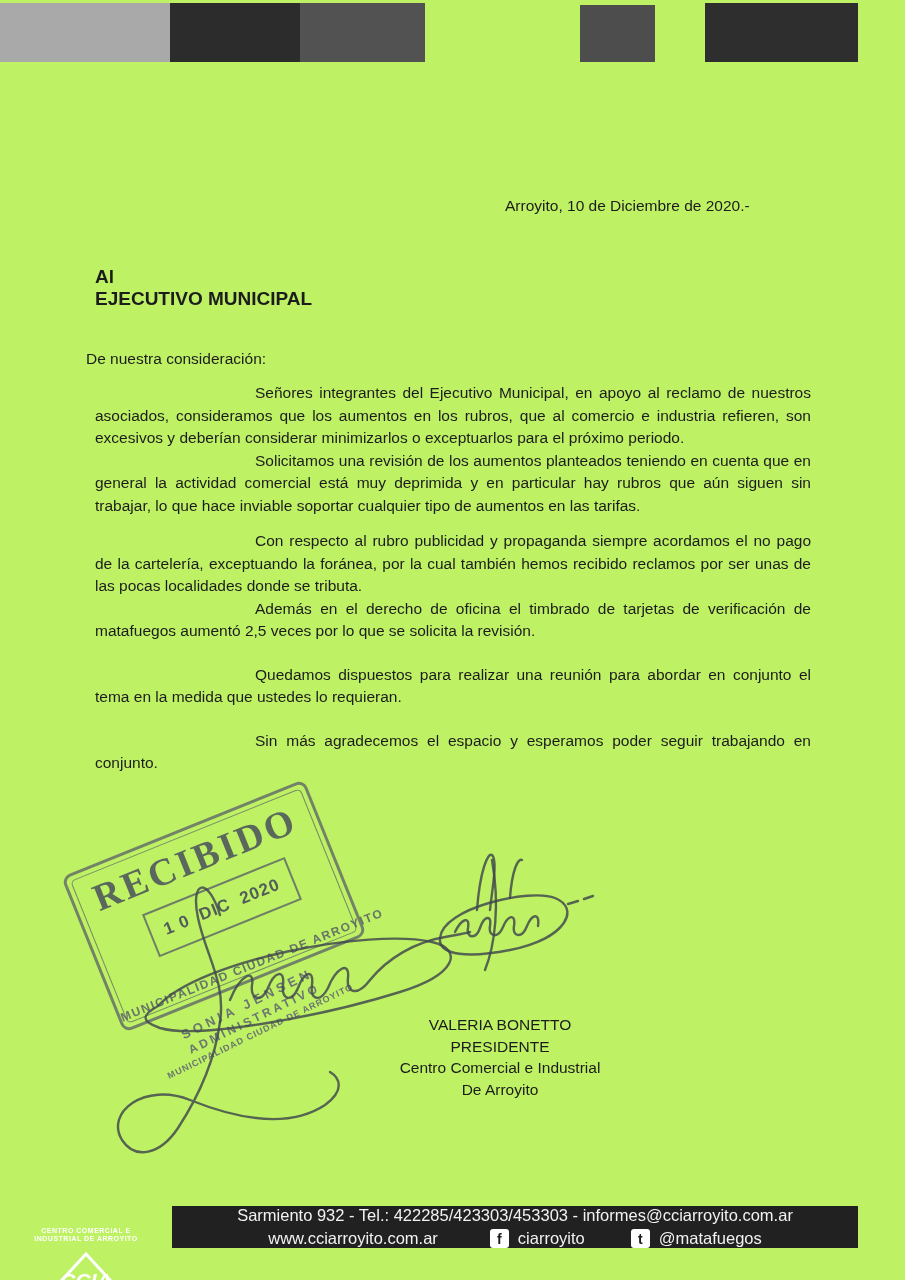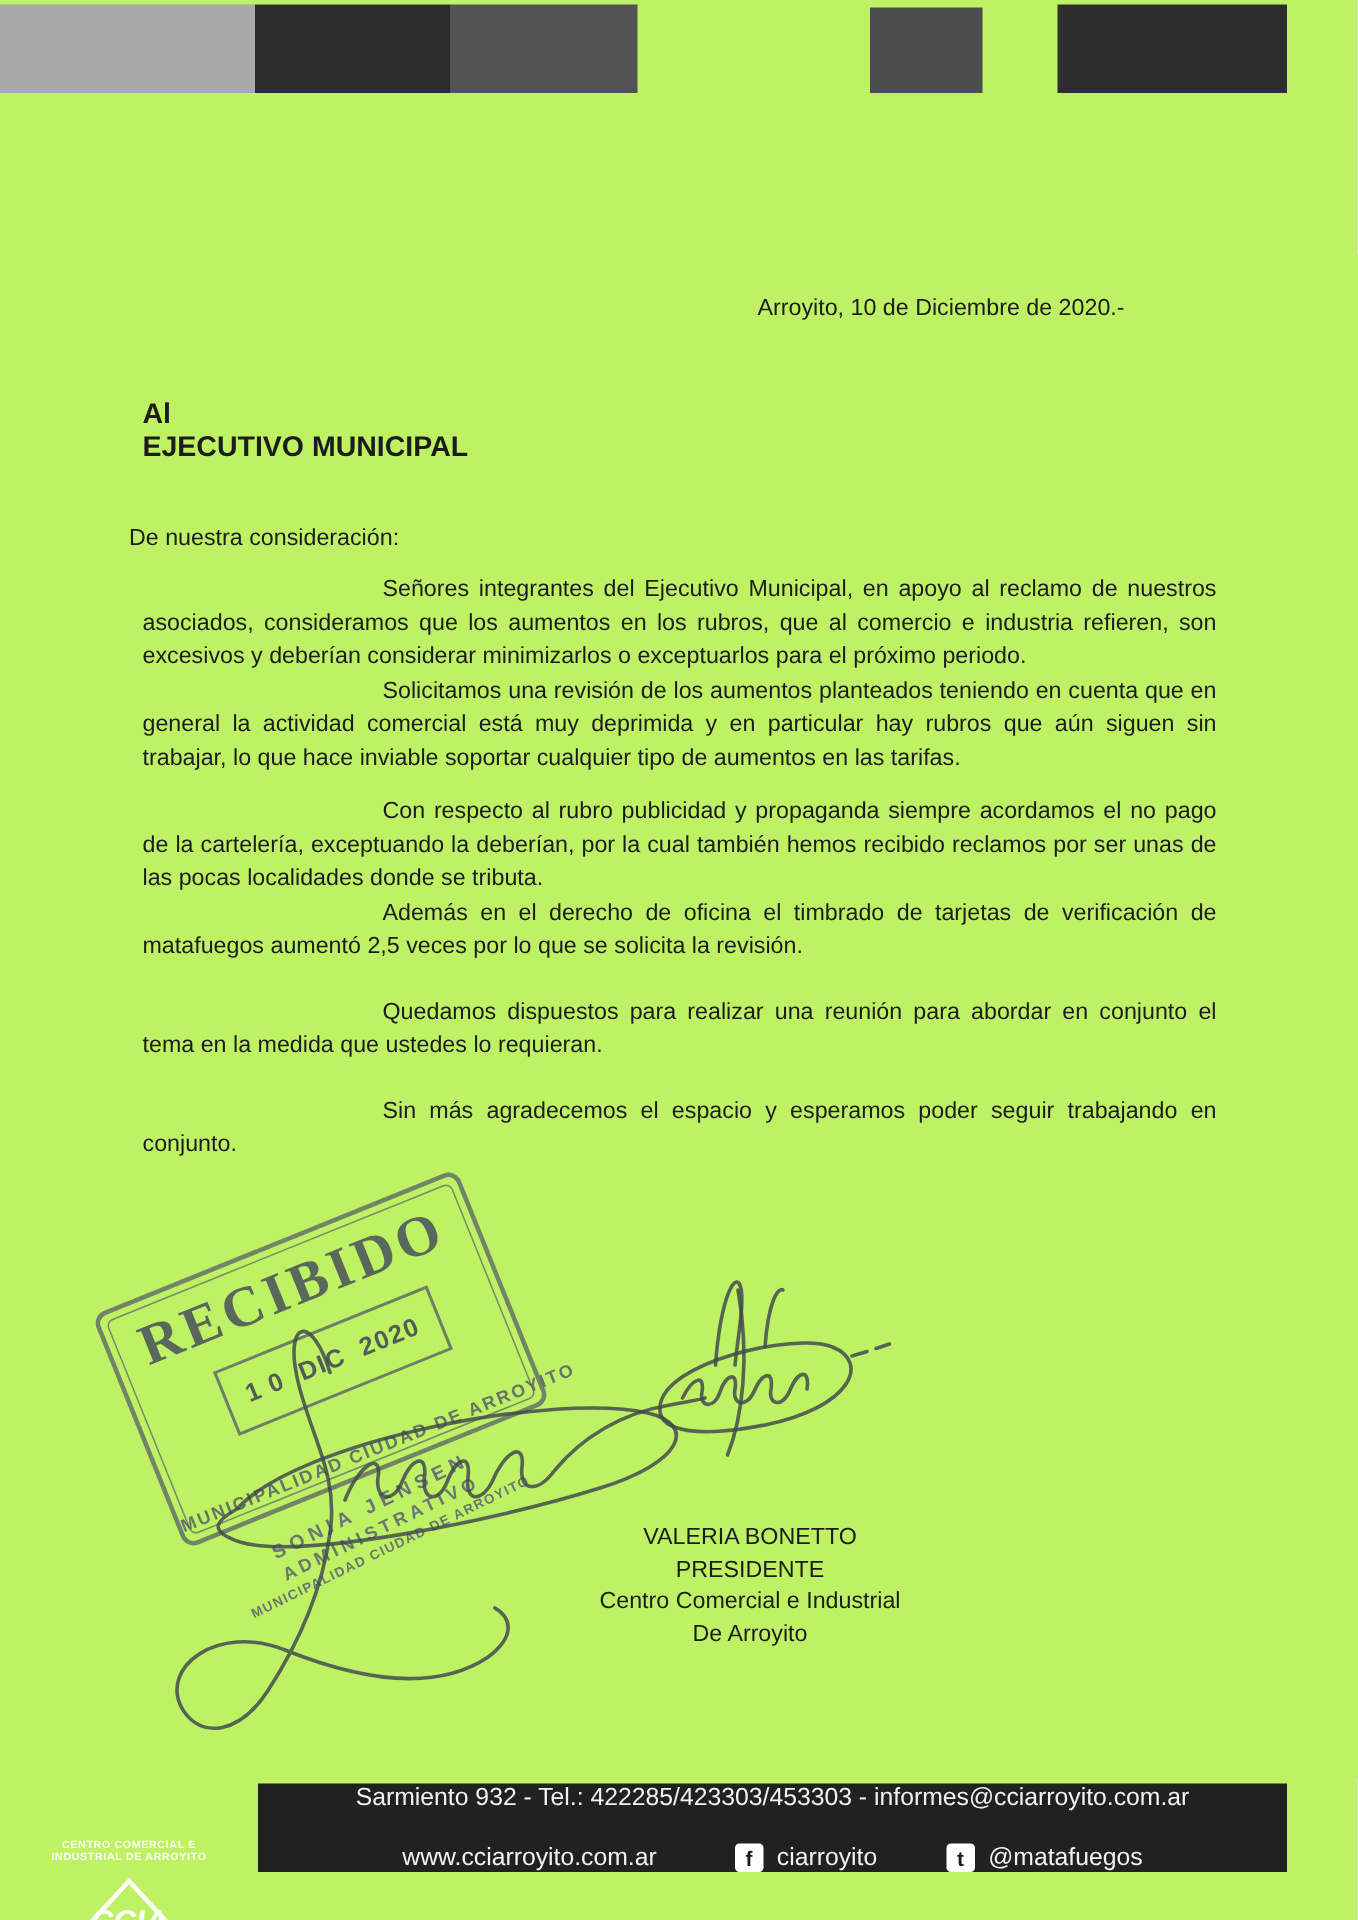--- a/index.html
+++ b/index.html
@@ -71,21 +71,21 @@
   
   .footer-band{position:absolute;left:0;top:1174px;width:858px;height:74px;display:flex;align-items:flex-end;}
   .footer-logo-panel{width:172px;background:#8f8f8f;position:relative;flex:none;}
   .footer-logo{position:absolute;left:50%;top:4px;transform:translateX(-50%);}
   .footer-logo-caption{
     position:absolute;left:0;right:0;bottom:5px;text-align:center;color:#ffffff;
     font-weight:bold;font-size:7px;letter-spacing:0.5px;line-height:8px;white-space:nowrap;
   }
   .footer-dark{
     flex:1;background:#212121;color:#f2f2f2;
-    display:flex;flex-direction:column;justify-content:center;align-items:center;gap:21px;
+    display:flex;flex-direction:column;justify-content:center;align-items:center;gap:4px;
   }
   .footer-line1{font-size:16.5px;white-space:nowrap;}
   .footer-line2{font-size:16.5px;display:flex;align-items:center;white-space:nowrap;}
   .footer-website{margin-right:52px;}
   .social-icon{
     width:19px;height:19px;background:#ffffff;border-radius:3px;color:#1b1b1b;
     display:inline-flex;align-items:center;justify-content:center;
     font-weight:bold;font-size:14px;line-height:1;margin-right:9px;
   }
   .social-handle{margin-right:46px;}
@@ -107,21 +107,21 @@
   <div class="addressee">
     <div>Al</div>
     <div>EJECUTIVO MUNICIPAL</div>
   </div>
 
   <div class="salutation">De nuestra consideración:</div>
 
   <div class="body-text">
     <p>Señores integrantes del Ejecutivo Municipal, en apoyo al reclamo de nuestros asociados, consideramos que los aumentos en los rubros, que al comercio e industria refieren, son excesivos y deberían considerar minimizarlos o exceptuarlos para el próximo periodo.</p>
     <p>Solicitamos una revisión de los aumentos planteados teniendo en cuenta que en general la actividad comercial está muy deprimida y en particular hay rubros que aún siguen sin trabajar, lo que hace inviable soportar cualquier tipo de aumentos en las tarifas.</p>
-    <p class="gap-s">Con respecto al rubro publicidad y propaganda siempre acordamos el no pago de la cartelería, exceptuando la deberían, por la cual también hemos recibido reclamos por ser unas de las pocas localidades donde se tributa.</p>
+    <p class="gap-s">Con respecto al rubro publicidad y propaganda siempre acordamos el no pago de la cartelería, exceptuando la foránea, por la cual también hemos recibido reclamos por ser unas de las pocas localidades donde se tributa.</p>
     <p>Además en el derecho de oficina el timbrado de tarjetas de verificación de matafuegos aumentó 2,5 veces por lo que se solicita la revisión.</p>
     <p class="gap-m">Quedamos dispuestos para realizar una reunión para abordar en conjunto el tema en la medida que ustedes lo requieran.</p>
     <p class="gap-m">Sin más agradecemos el espacio y esperamos poder seguir trabajando en conjunto.</p>
   </div>
 
   <div class="stamp">
     <div class="stamp-inner"></div>
     <div class="stamp-title">RECIBIDO</div>
     <div class="stamp-datebox">1 0  DIC  2020</div>
     <div class="stamp-org">MUNICIPALIDAD CIUDAD DE ARROYITO</div>

